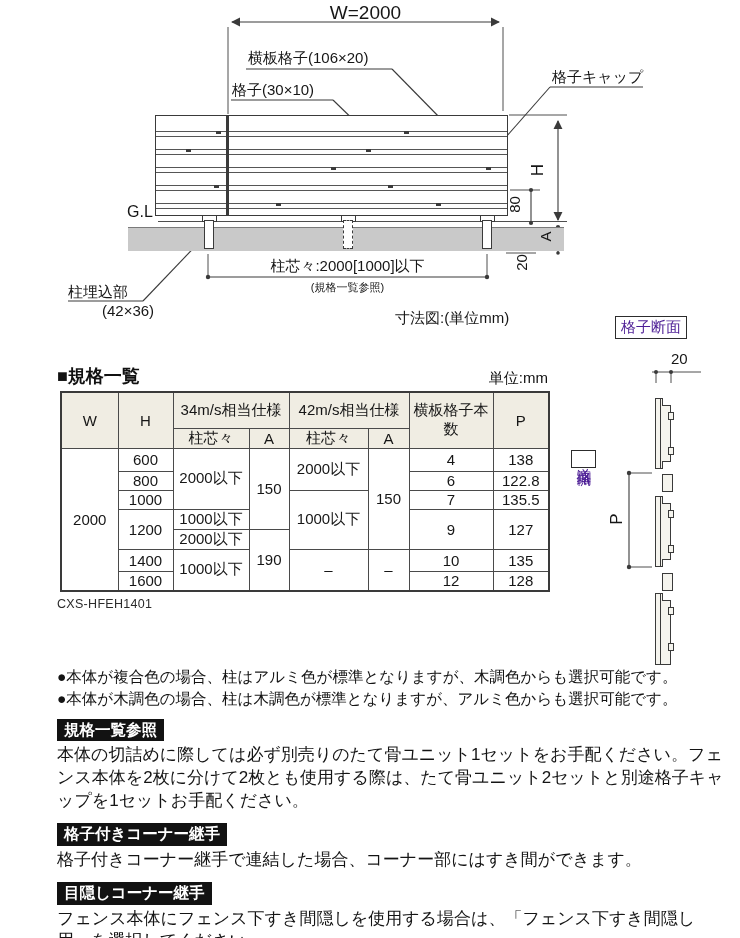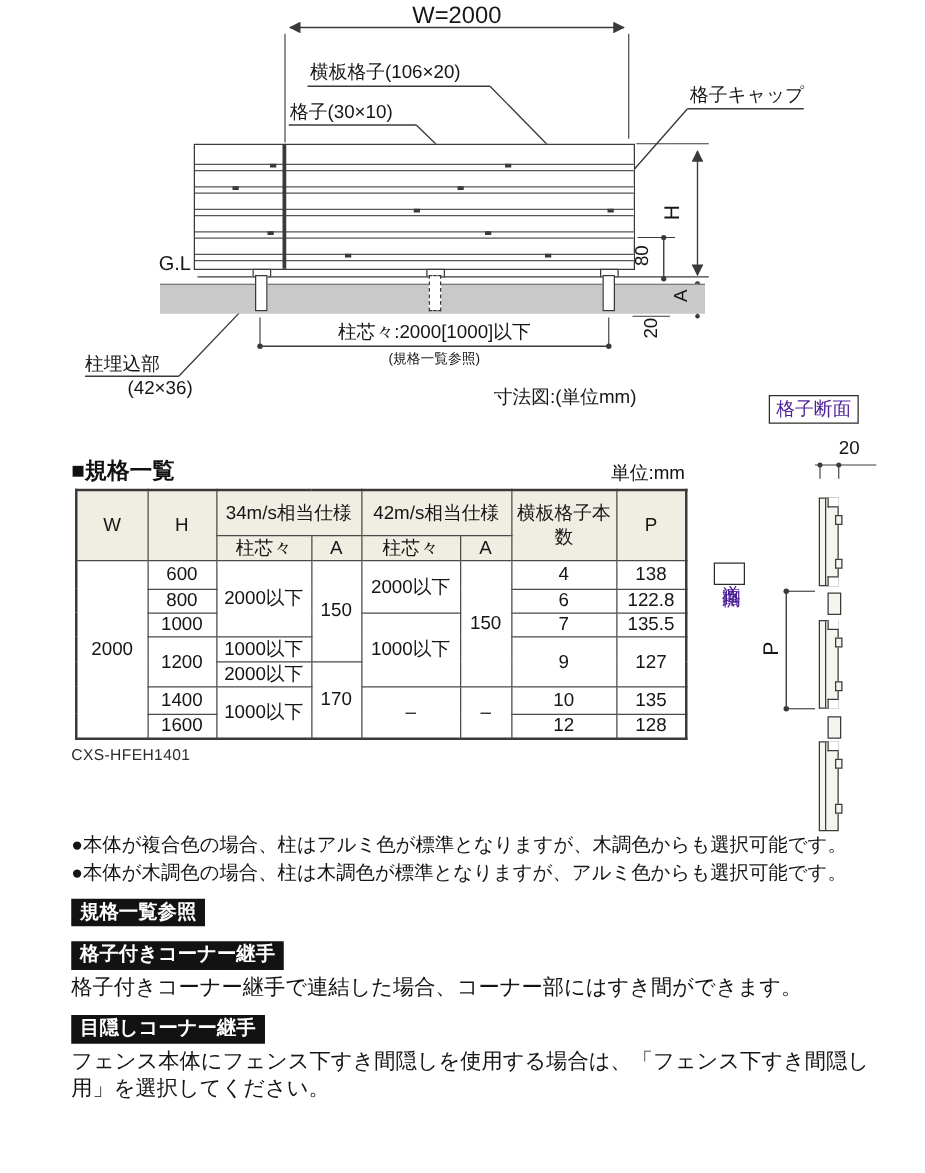--- a/index.html
+++ b/index.html
@@ -249,21 +249,21 @@
         <td>135.5</td>
       </tr>
       <tr style="height:20px;">
         <td rowspan="2">1200</td>
         <td>1000以下</td>
         <td rowspan="2">9</td>
         <td rowspan="2">127</td>
       </tr>
       <tr style="height:19px;">
         <td>2000以下</td>
-        <td rowspan="3">170</td>
+        <td rowspan="3">190</td>
       </tr>
       <tr style="height:22px;">
         <td>1400</td>
         <td rowspan="2">1000以下</td>
         <td rowspan="2">–</td>
         <td rowspan="2">–</td>
         <td>10</td>
         <td>135</td>
       </tr>
       <tr style="height:20px;">
@@ -274,20 +274,21 @@
     </tbody>
   </table>
 
   <div id="spec-code">CXS-HFEH1401</div>
 
   <div id="notes">
     <div class="bullet">●本体が複合色の場合、柱はアルミ色が標準となりますが、木調色からも選択可能です。</div>
     <div class="bullet">●本体が木調色の場合、柱は木調色が標準となりますが、アルミ色からも選択可能です。</div>
 
     <div><span class="note-head">規格一覧参照</span></div>
+    <div class="note-body">本体の切詰めに際しては必ず別売りのたて骨ユニット1セットをお手配ください。フェンス本体を2枚に分けて2枚とも使用する際は、たて骨ユニット2セットと別途格子キャップを1セットお手配ください。</div>
 
     <div><span class="note-head">格子付きコーナー継手</span></div>
     <div class="note-body">格子付きコーナー継手で連結した場合、コーナー部にはすき間ができます。</div>
 
     <div><span class="note-head">目隠しコーナー継手</span></div>
     <div class="note-body">フェンス本体にフェンス下すき間隠しを使用する場合は、「フェンス下すき間隠し用」を選択してください。</div>
   </div>
 
 </div>
 

